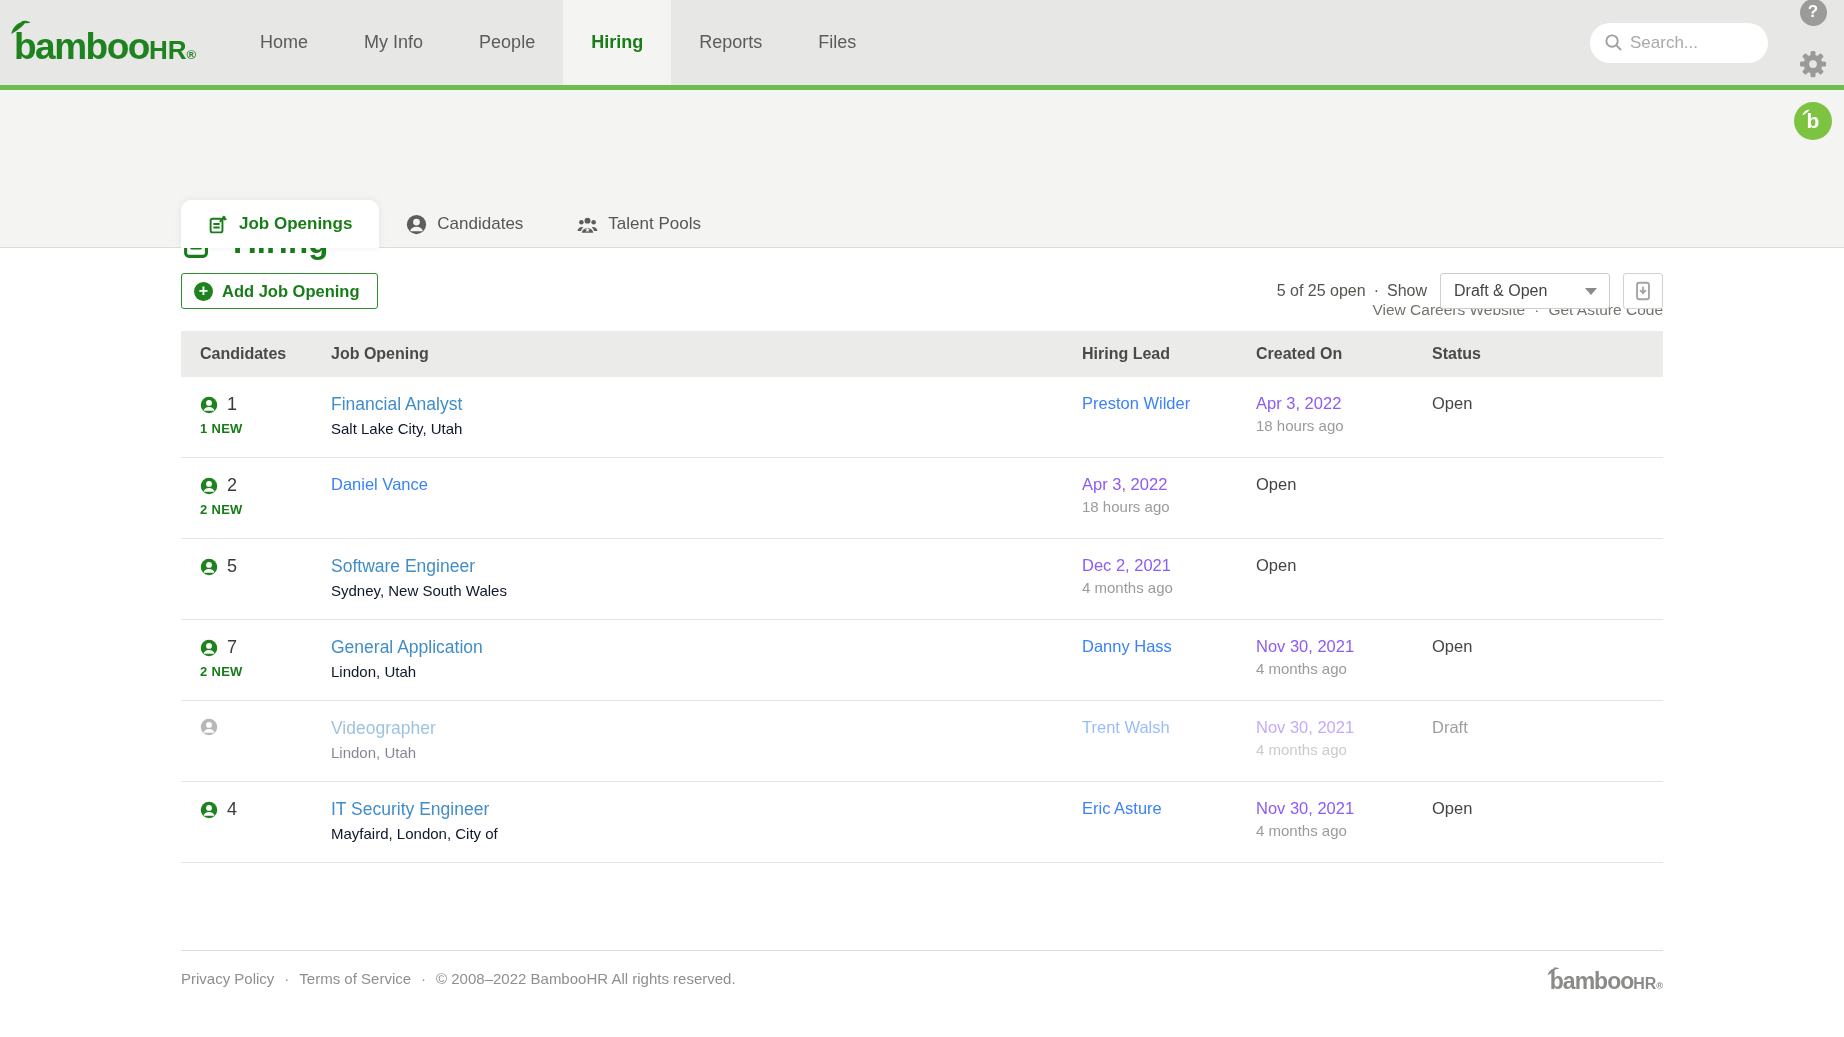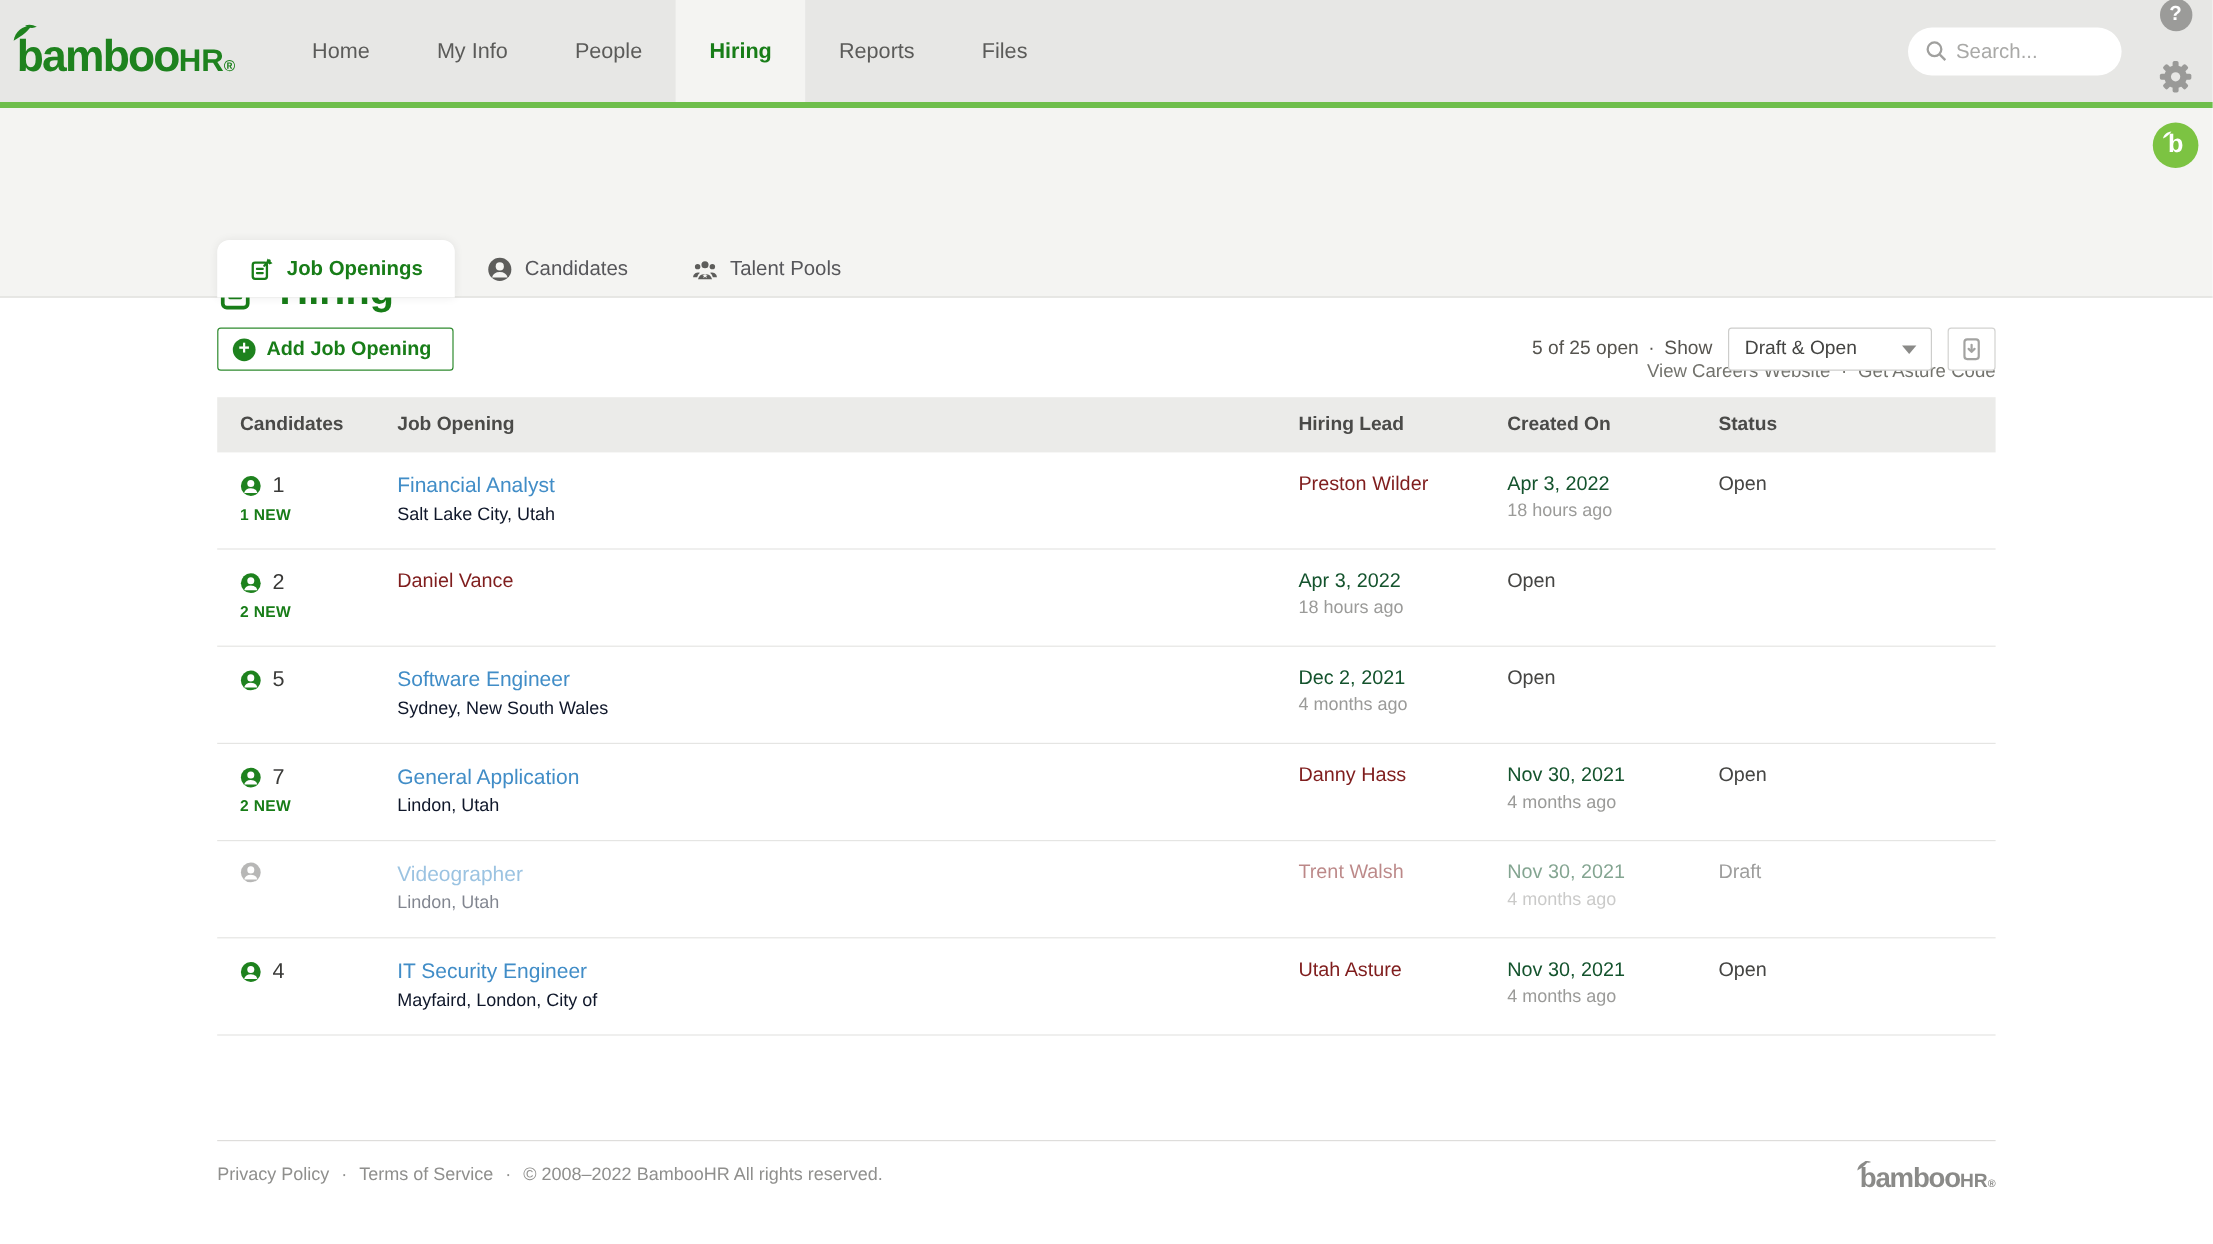--- a/index.html
+++ b/index.html
@@ -110,22 +110,22 @@
   .thead{ height:46px; background:#ebebe9; align-items:center;
     font-size:16px; font-weight:bold; color:#4a4a48; }
   .trow{ min-height:81px; border-bottom:1px solid #e5e5e3; padding-top:17px; padding-bottom:14px; }
   .cand-top{ display:flex; align-items:center; gap:9px; }
   .user-icon{ width:18px; height:18px; display:flex; color:var(--brand_green,#1e821e); }
   .cand-count{ font-size:18px; color:#3a3a38; cursor:pointer; }
   .cand-new{ margin-top:6px; font-size:13px; font-weight:bold; letter-spacing:.3px;
     color:var(--text_green,#187d18); cursor:pointer; }
   .job-link{ font-size:17.5px; color:var(--link_blue,#418dc7); text-decoration:none; cursor:pointer; }
   .job-loc{ font-size:15px; color:#0f172a; margin-top:5px; }
-  .c-lead{ font-size:16.5px; color:#7f1d1d; }
-  .date{ font-size:16.5px; color:#14532d; }
+  .c-lead{ font-size:16.5px; color:#3b82f6; }
+  .date{ font-size:16.5px; color:#8b5cf6; }
   .ago{ font-size:15px; color:#9b9b99; margin-top:4px; }
   .c-status{ font-size:16.5px; color:#454543; }
   .trow.draft .cell{ opacity:.52; }
   .trow.draft .user-icon{ color:#767674; }
   
   .footer{
     position:absolute; top:950px; left:181px; width:1482px; border-top:1px solid #dedddb;
     padding-top:19px; display:flex; justify-content:space-between; align-items:flex-start;
   }
   .footer-left{ display:flex; gap:10px; align-items:center; font-size:15px; color:#8f8f8d; }
@@ -423,21 +423,21 @@
           </svg>
         </span>
         <span class="cand-count">4</span>
       </div>
 
     </div>
     <div class="cell c-job">
       <a class="job-link">IT Security Engineer</a>
       <div class="job-loc">Mayfaird, London, City of</div>
     </div>
-    <div class="cell c-lead">Utah Asture</div>
+    <div class="cell c-lead">Eric Asture</div>
     <div class="cell c-created">
       <div class="date">Nov 30, 2021</div>
       <div class="ago">4 months ago</div>
     </div>
     <div class="cell c-status">Open</div>
   </div>
 </div>
 </div>
 
 <div class="footer">

